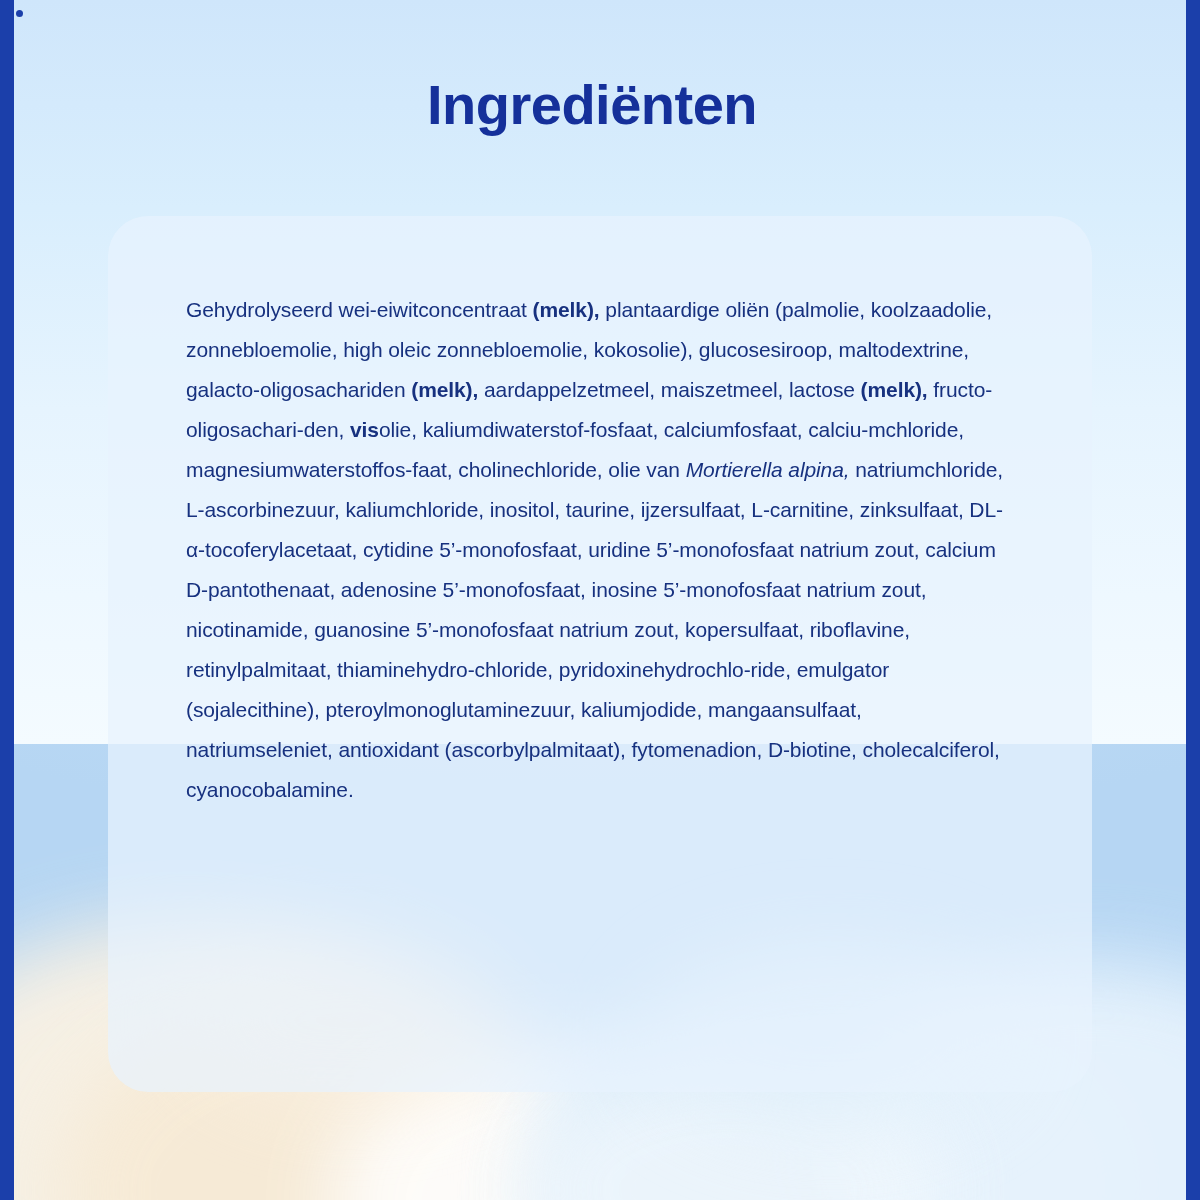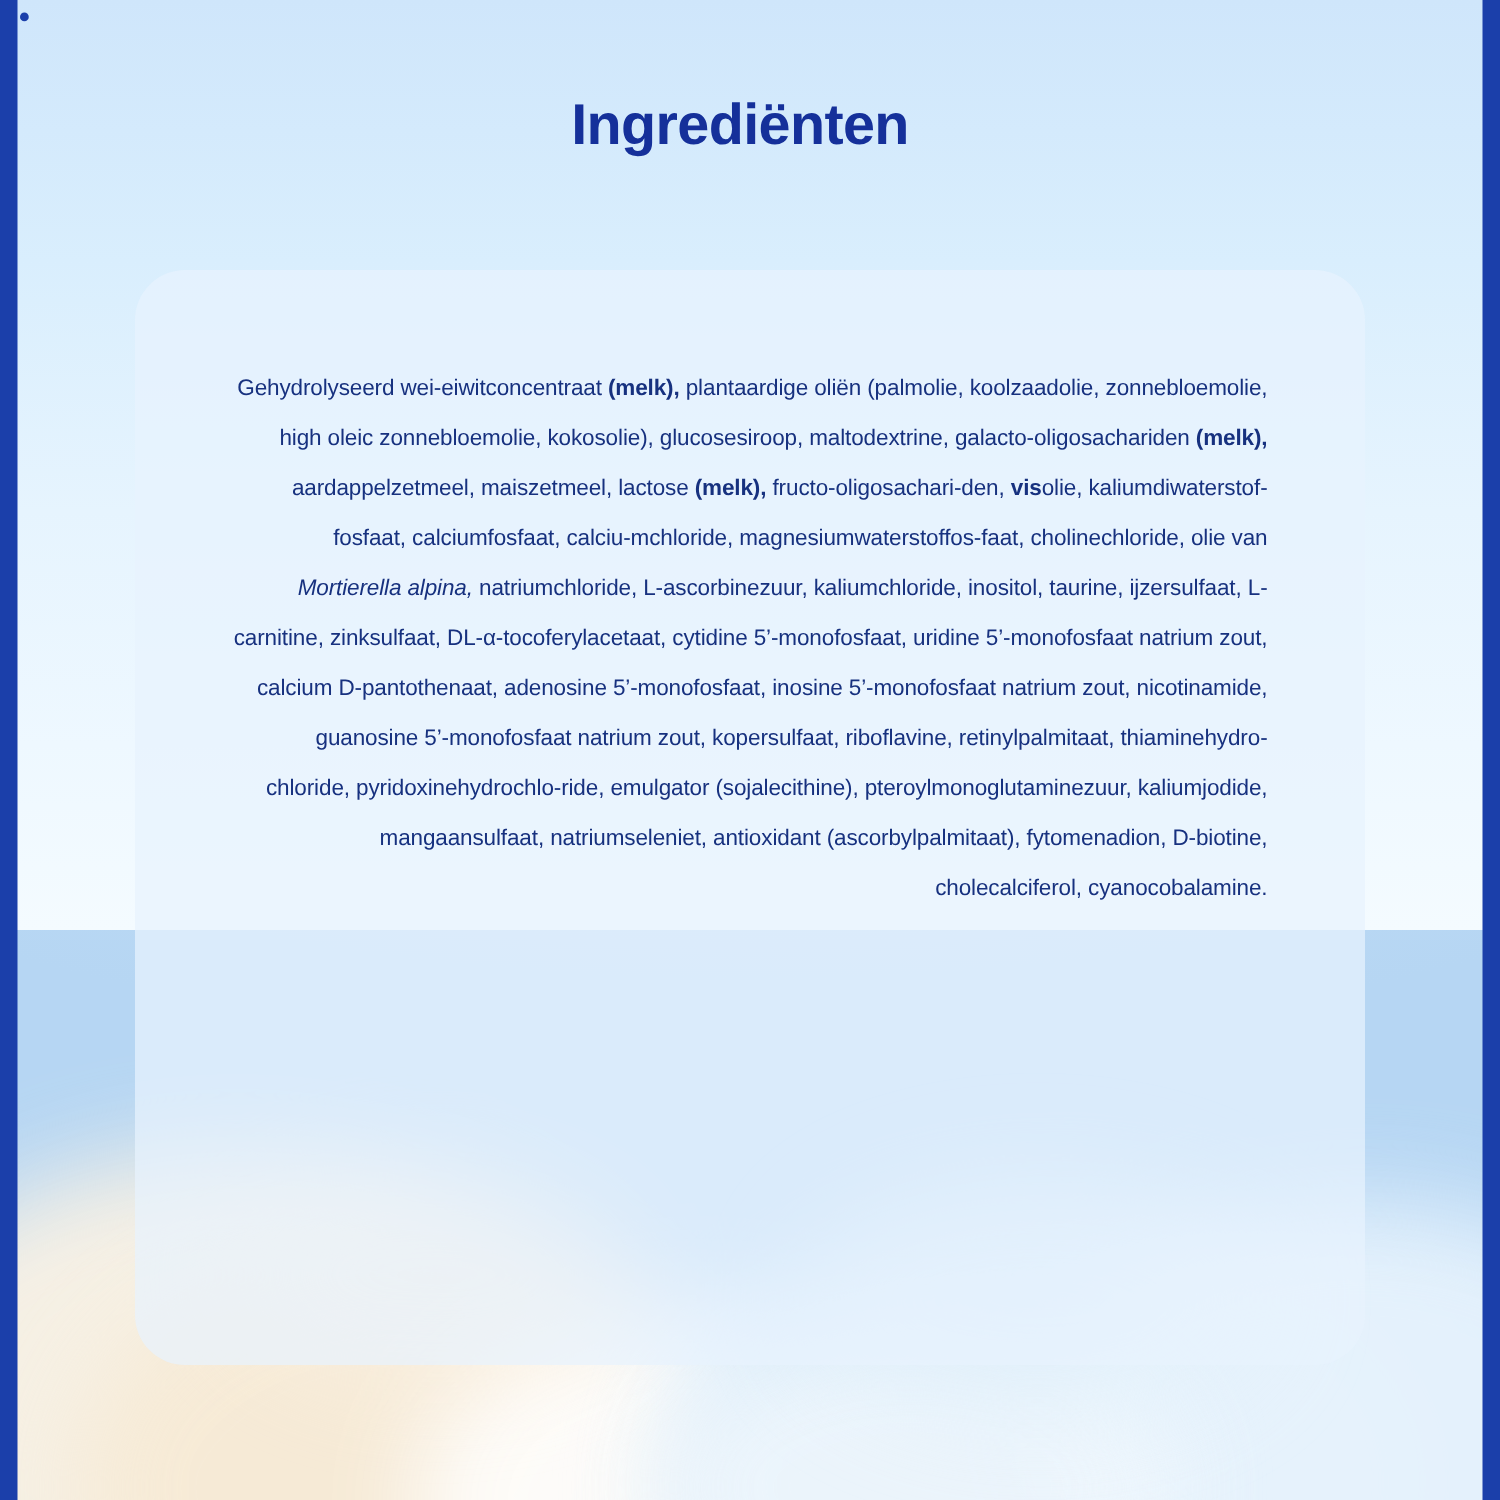--- a/index.html
+++ b/index.html
@@ -71,44 +71,44 @@
     background: #1b3faa;
   }
 
   
   .title {
     position: absolute;
     top: 72px;
     left: 0; right: 16px;
     text-align: center;
     color: #15309a;
-    font-size: 46px;
+    font-size: 56px;
     font-weight: 700;
     letter-spacing: -0.5px;
     font-family: "Liberation Sans", sans-serif;
   }
 
   
   .card {
     position: absolute;
     left: 108px;
     top: 216px;
     width: 984px;
     height: 876px;
     border-radius: 40px;
     background: rgba(232, 243, 253, 0.72);
     box-sizing: border-box;
     padding: 74px 78px 60px 78px;
   }
 
   .ingredients-text {
     color: #17317f;
-    font-size: 18px;
+    font-size: 21px;
     line-height: 40px;
-    text-align: right;
+    text-align: left;
     font-family: "Liberation Sans", sans-serif;
     letter-spacing: -0.1px;
   }
   .ingredients-text b { font-weight: 700; }
   .ingredients-text i { font-style: italic; }
 </style>
 </head>
 <body>
 
 <div class="poster">

